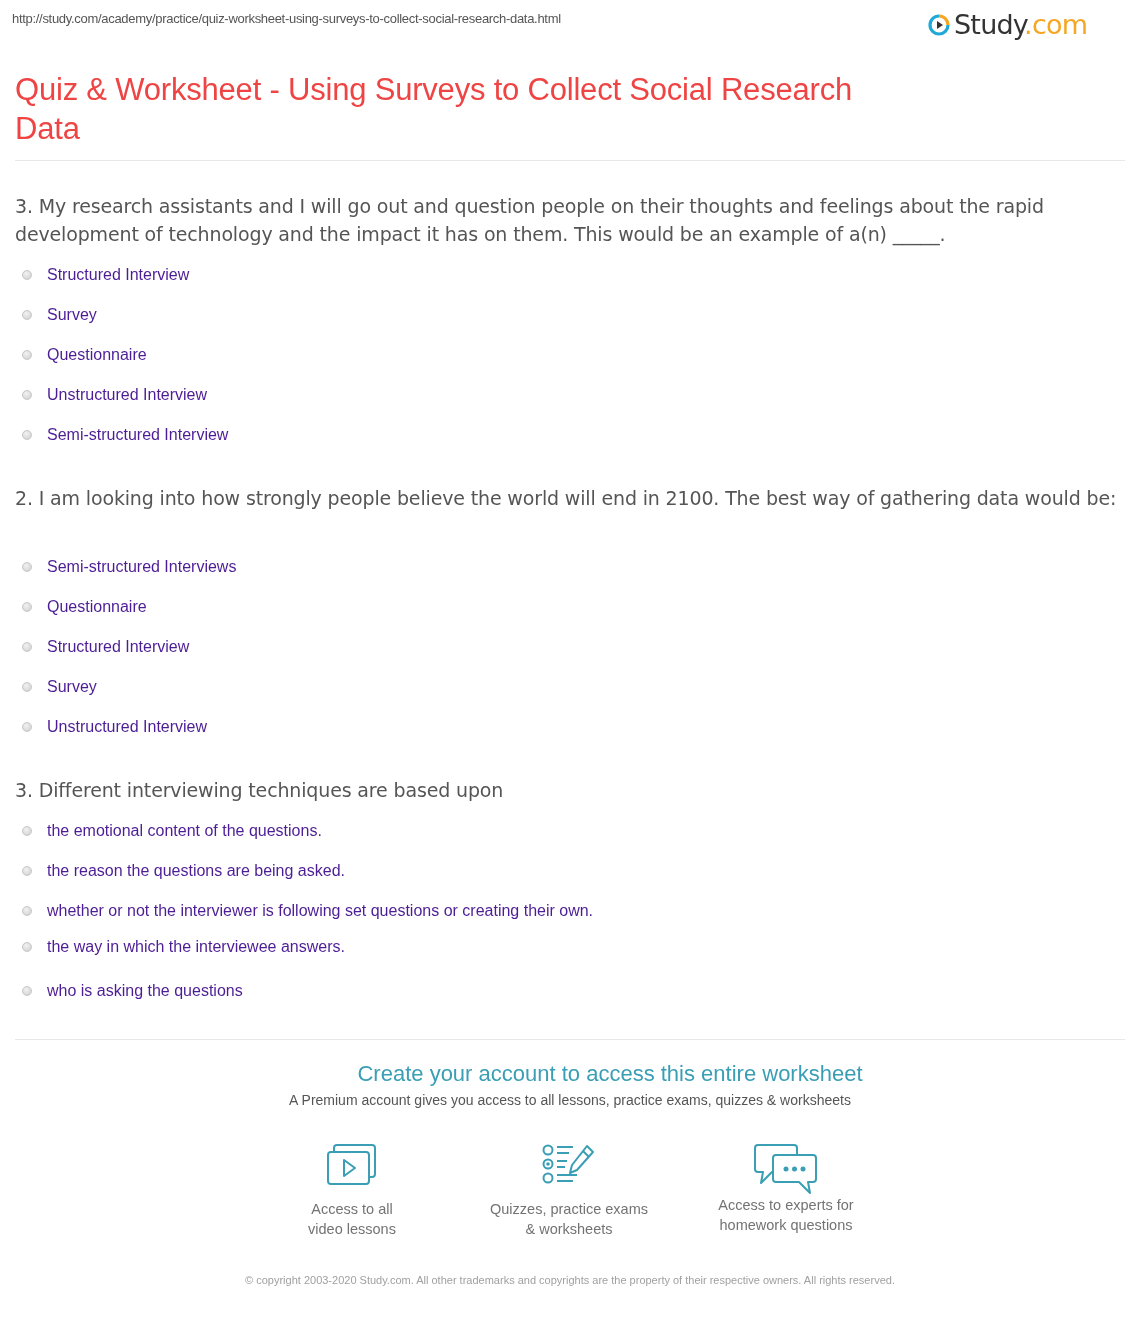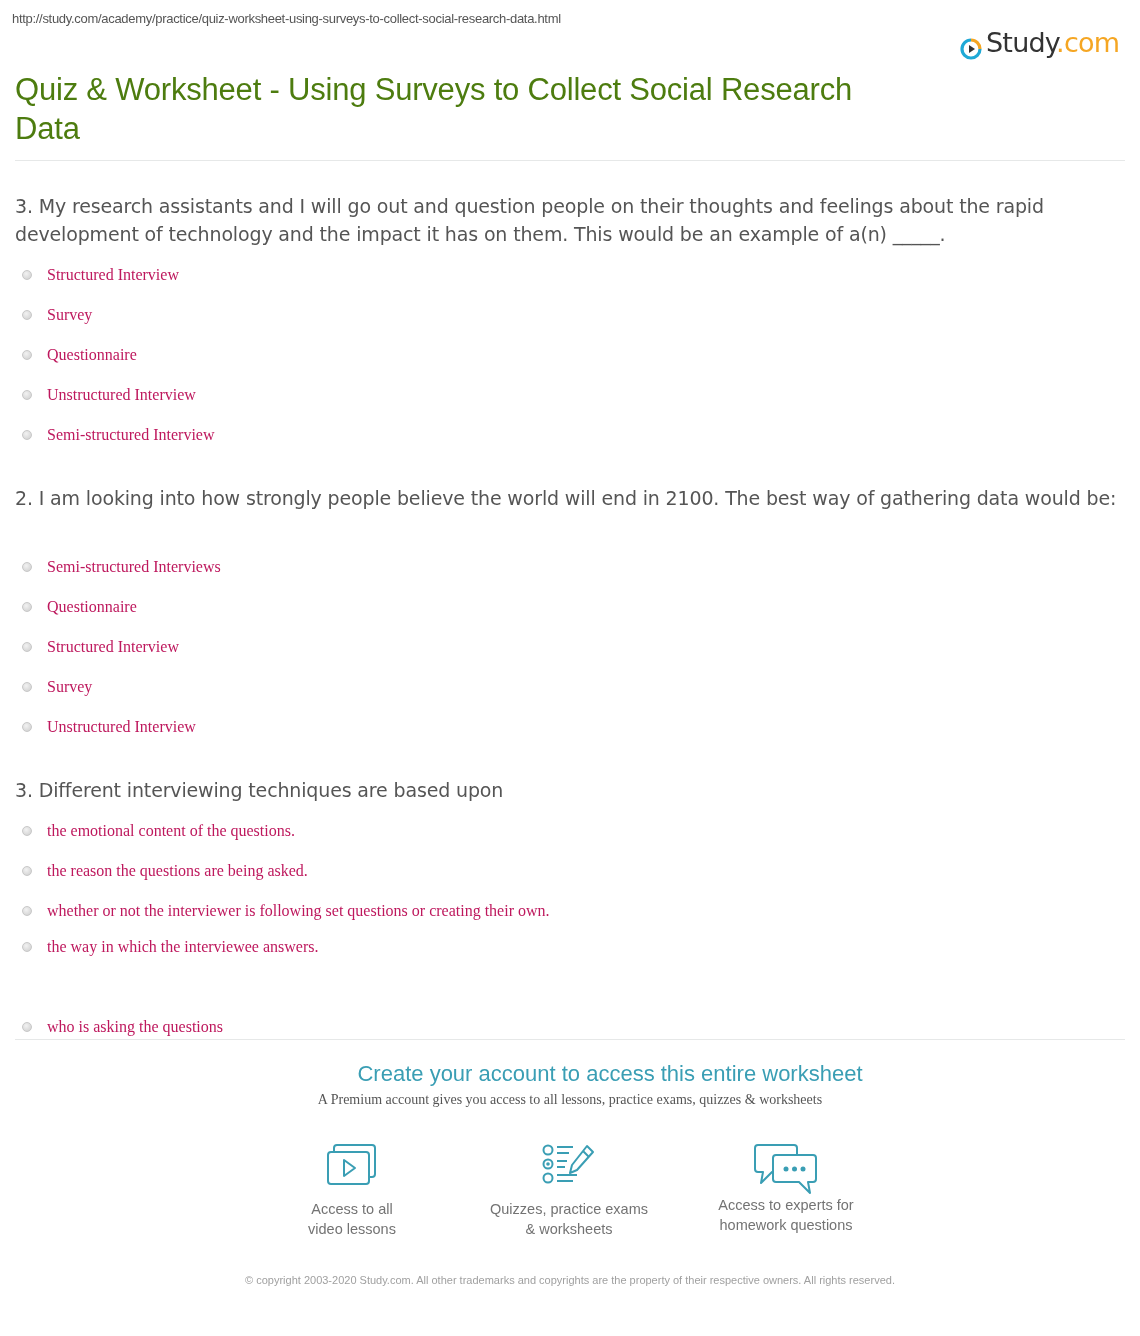--- a/index.html
+++ b/index.html
@@ -7,33 +7,33 @@
     width: 1140px; height: 1336px; position: relative; overflow: hidden;
     font-family: "DejaVu Sans", "Liberation Sans", sans-serif;
     color: #555555;
   }
   .url {
     position: absolute; left: 12px; top: 11px;
     font-size: 13px; color: #555; letter-spacing: -0.3px;
     font-family: "Liberation Sans", sans-serif;
   }
   .logo {
-    position: absolute; left: 960px; top: 8px; height: 34px;
-    display: flex; align-items: flex-end; margin-top: 18px;
+    position: absolute; left: 928px; top: 8px; height: 34px;
+    display: flex; align-items: center;
   }
   .logo-mark { width: 22px; height: 22px; margin-right: 4px; }
   .logo-text {
     font-family: "DejaVu Sans", sans-serif; font-size: 27px; color: #333333;
     letter-spacing: -0.8px; line-height: 34px;
   }
   .logo-dot { color: #f5a623; }
   .title {
     position: absolute; left: 15px; top: 70px; width: 860px;
     font-family: "Liberation Sans", sans-serif;
-    font-size: 31px; line-height: 39px; color: #4d7c0f; margin: 0; font-weight: normal;
+    font-size: 31px; line-height: 39px; color: #ef4444; margin: 0; font-weight: normal;
     letter-spacing: -0.2px;
   }
   .rule {
     position: absolute; left: 15px; width: 1110px; height: 1px; background: #e6e8e8;
   }
   .question {
     position: absolute; left: 15px; width: 1115px;
     font-family: "DejaVu Sans", sans-serif;
     font-size: 19px; line-height: 28px; color: #555555; font-weight: normal;
     letter-spacing: -0.15px; margin: 0;
@@ -41,31 +41,31 @@
   .option {
     position: absolute; left: 22px; height: 22px; display: flex; align-items: center;
     cursor: pointer;
   }
   .radio {
     width: 10px; height: 10px; border-radius: 50%;
     background: radial-gradient(circle at 40% 35%, #f2f2f2 0%, #d8d8d8 70%, #bcbcbc 100%);
     border: 1px solid #c8c8c8; box-sizing: border-box; margin-right: 15px;
   }
   .option-label {
-    font-family: Liberation Serif, serif; font-size: 16px; color: #be185d;
+    font-family: Liberation Sans, sans-serif; font-size: 16px; color: #4c1d95;
   }
   .cta-title {
     position: absolute; left: 0; top: 1061px; width: 1140px; text-align: center;
     font-family: "Liberation Sans", sans-serif; font-size: 22px; color: #3a9eb4;
     font-weight: normal;
     padding-left: 40px;
   }
   .cta-sub {
     position: absolute; left: 0; top: 1092px; width: 1140px; text-align: center;
-    font-family: Liberation Serif, serif; font-size: 14px; color: #555;
+    font-family: Liberation Sans, sans-serif; font-size: 14px; color: #555;
   }
   .feature {
     position: absolute; top: 1143px; width: 200px; text-align: center;
   }
   .feature svg { display: block; margin: 0 auto; }
   .feature-label {
     margin-top: 12px; font-family: "Liberation Sans", sans-serif; font-size: 14.5px;
     line-height: 20px; color: #737373;
   }
   .copyright {
@@ -144,21 +144,21 @@
     <span class="option-label">the reason the questions are being asked.</span>
   </div>
 <div class="option" style="top:900px">
     <span class="radio"></span>
     <span class="option-label">whether or not the interviewer is following set questions or creating their own.</span>
   </div>
 <div class="option" style="top:936px">
     <span class="radio"></span>
     <span class="option-label">the way in which the interviewee answers.</span>
   </div>
-<div class="option" style="top:1016px">
+<div class="option" style="top:980px">
     <span class="radio"></span>
     <span class="option-label">who is asking the questions</span>
   </div>
 
 <div class="rule" style="top:1039px"></div>
 
 <div class="cta-title">Create your account to access this entire worksheet</div>
 <div class="cta-sub">A Premium account gives you access to all lessons, practice exams, quizzes &amp; worksheets</div>
 
 <div class="feature" style="left:252px">

